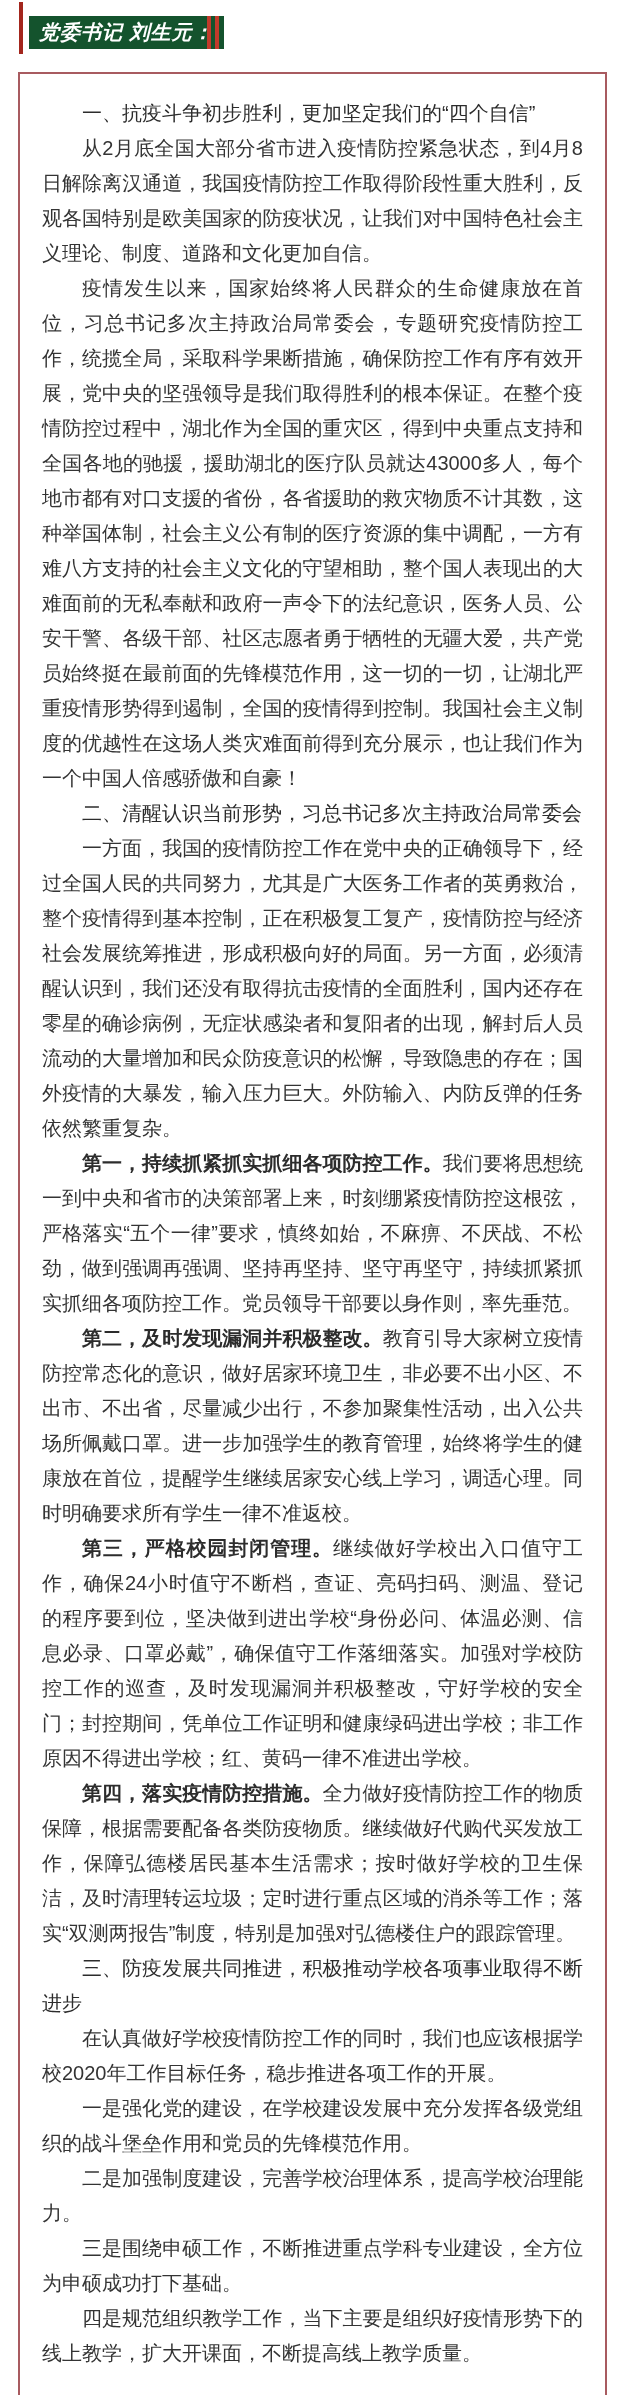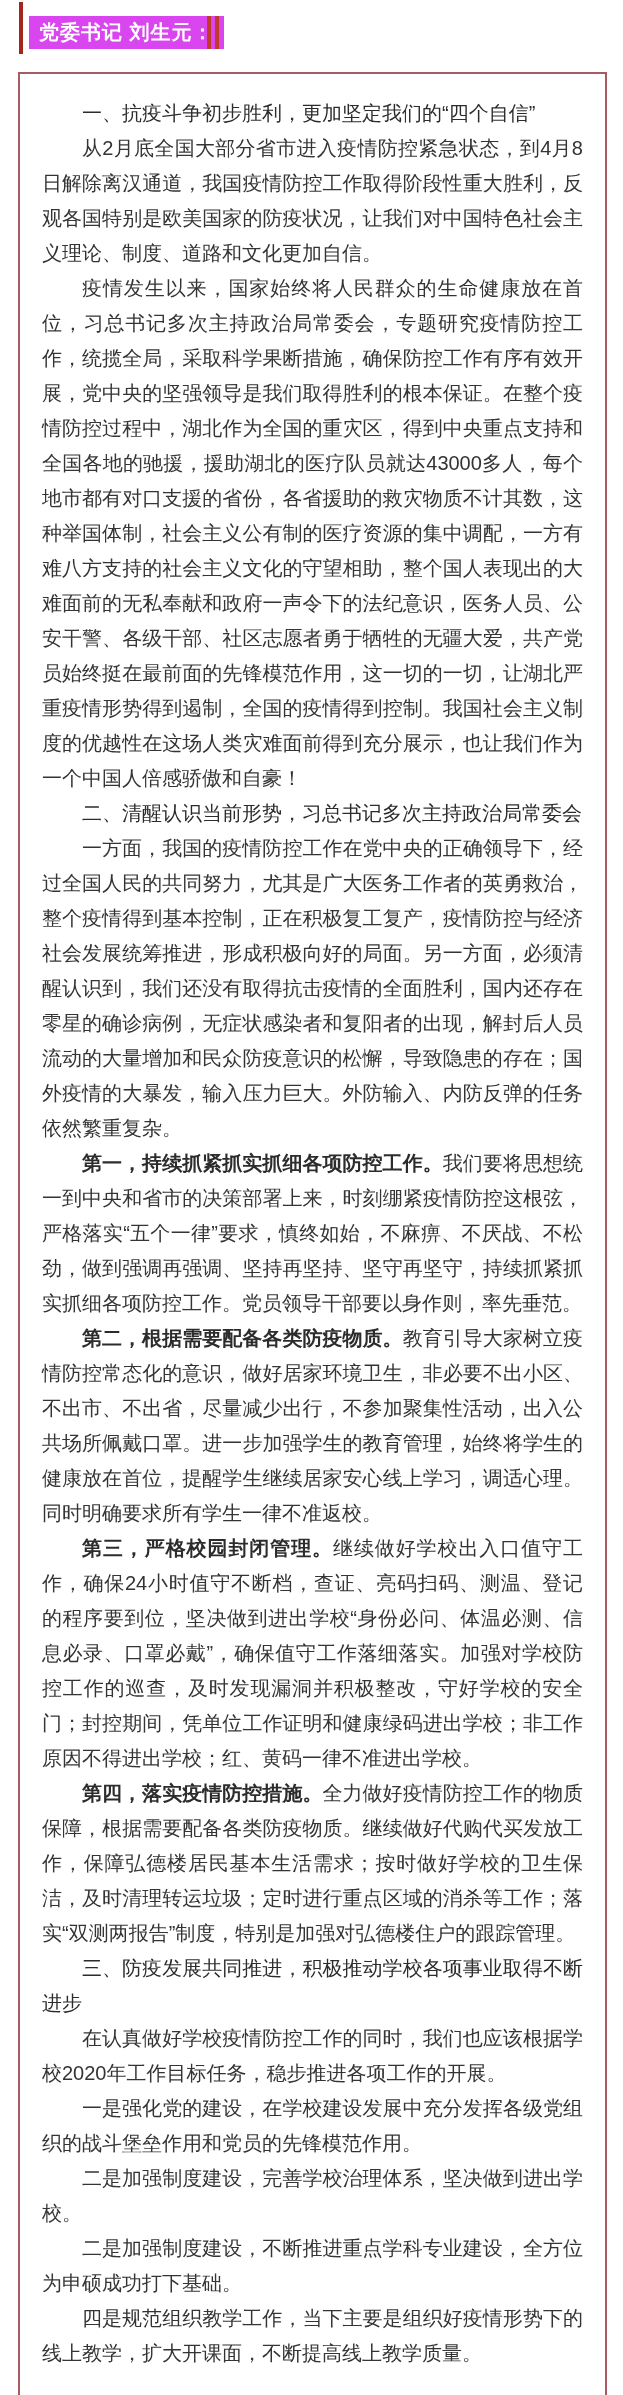--- a/index.html
+++ b/index.html
@@ -79,40 +79,40 @@
     color: #2c2c2c;
   }
 </style>
 </head>
 <body>
 
 <div class="page">
 
   <div class="header">
     <div class="vbar-left" style="background: rgb(163, 38, 29);"></div>
-    <div class="banner" style="background: #d946ef;">
+    <div class="banner" style="background: #14532d; font-style: italic;">
       <span>党委书记 刘生元：</span>
     </div>
     <div class="dbars">
       <i style="background: rgb(194, 58, 43);"></i>
         <i style="background: rgb(194, 58, 43);"></i>
     </div>
   </div>
 
   <div class="content-box" id="article" style="border-color: rgb(168, 91, 96);">
       <p class="heading">一、抗疫斗争初步胜利，更加坚定我们的“四个自信”</p>
       <p class="para">从2月底全国大部分省市进入疫情防控紧急状态，到4月8日解除离汉通道，我国疫情防控工作取得阶段性重大胜利，反观各国特别是欧美国家的防疫状况，让我们对中国特色社会主义理论、制度、道路和文化更加自信。</p>
       <p class="para">疫情发生以来，国家始终将人民群众的生命健康放在首位，习总书记多次主持政治局常委会，专题研究疫情防控工作，统揽全局，采取科学果断措施，确保防控工作有序有效开展，党中央的坚强领导是我们取得胜利的根本保证。在整个疫情防控过程中，湖北作为全国的重灾区，得到中央重点支持和全国各地的驰援，援助湖北的医疗队员就达43000多人，每个地市都有对口支援的省份，各省援助的救灾物质不计其数，这种举国体制，社会主义公有制的医疗资源的集中调配，一方有难八方支持的社会主义文化的守望相助，整个国人表现出的大难面前的无私奉献和政府一声令下的法纪意识，医务人员、公安干警、各级干部、社区志愿者勇于牺牲的无疆大爱，共产党员始终挺在最前面的先锋模范作用，这一切的一切，让湖北严重疫情形势得到遏制，全国的疫情得到控制。我国社会主义制度的优越性在这场人类灾难面前得到充分展示，也让我们作为一个中国人倍感骄傲和自豪！</p>
       <p class="heading">二、清醒认识当前形势，习总书记多次主持政治局常委会</p>
       <p class="para">一方面，我国的疫情防控工作在党中央的正确领导下，经过全国人民的共同努力，尤其是广大医务工作者的英勇救治，整个疫情得到基本控制，正在积极复工复产，疫情防控与经济社会发展统筹推进，形成积极向好的局面。另一方面，必须清醒认识到，我们还没有取得抗击疫情的全面胜利，国内还存在零星的确诊病例，无症状感染者和复阳者的出现，解封后人员流动的大量增加和民众防疫意识的松懈，导致隐患的存在；国外疫情的大暴发，输入压力巨大。外防输入、内防反弹的任务依然繁重复杂。</p>
       <p class="para"><strong>第一，持续抓紧抓实抓细各项防控工作。</strong>我们要将思想统一到中央和省市的决策部署上来，时刻绷紧疫情防控这根弦，严格落实“五个一律”要求，慎终如始，不麻痹、不厌战、不松劲，做到强调再强调、坚持再坚持、坚守再坚守，持续抓紧抓实抓细各项防控工作。党员领导干部要以身作则，率先垂范。</p>
-      <p class="para"><strong>第二，根据需要配备各类防疫物质。</strong>教育引导大家树立疫情防控常态化的意识，做好居家环境卫生，非必要不出小区、不出市、不出省，尽量减少出行，不参加聚集性活动，出入公共场所佩戴口罩。进一步加强学生的教育管理，始终将学生的健康放在首位，提醒学生继续居家安心线上学习，调适心理。同时明确要求所有学生一律不准返校。</p>
+      <p class="para"><strong>第二，及时发现漏洞并积极整改。</strong>教育引导大家树立疫情防控常态化的意识，做好居家环境卫生，非必要不出小区、不出市、不出省，尽量减少出行，不参加聚集性活动，出入公共场所佩戴口罩。进一步加强学生的教育管理，始终将学生的健康放在首位，提醒学生继续居家安心线上学习，调适心理。同时明确要求所有学生一律不准返校。</p>
       <p class="para"><strong>第三，严格校园封闭管理。</strong>继续做好学校出入口值守工作，确保24小时值守不断档，查证、亮码扫码、测温、登记的程序要到位，坚决做到进出学校“身份必问、体温必测、信息必录、口罩必戴”，确保值守工作落细落实。加强对学校防控工作的巡查，及时发现漏洞并积极整改，守好学校的安全门；封控期间，凭单位工作证明和健康绿码进出学校；非工作原因不得进出学校；红、黄码一律不准进出学校。</p>
       <p class="para"><strong>第四，落实疫情防控措施。</strong>全力做好疫情防控工作的物质保障，根据需要配备各类防疫物质。继续做好代购代买发放工作，保障弘德楼居民基本生活需求；按时做好学校的卫生保洁，及时清理转运垃圾；定时进行重点区域的消杀等工作；落实“双测两报告”制度，特别是加强对弘德楼住户的跟踪管理。</p>
       <p class="heading">三、防疫发展共同推进，积极推动学校各项事业取得不断进步</p>
       <p class="para">在认真做好学校疫情防控工作的同时，我们也应该根据学校2020年工作目标任务，稳步推进各项工作的开展。</p>
       <p class="para">一是强化党的建设，在学校建设发展中充分发挥各级党组织的战斗堡垒作用和党员的先锋模范作用。</p>
-      <p class="para">二是加强制度建设，完善学校治理体系，坚决做到进出学校。</p>
-      <p class="para">二是加强制度建设，不断推进重点学科专业建设，全方位为申硕成功打下基础。</p>
+      <p class="para">二是加强制度建设，完善学校治理体系，提高学校治理能力。</p>
+      <p class="para">三是围绕申硕工作，不断推进重点学科专业建设，全方位为申硕成功打下基础。</p>
       <p class="para">四是规范组织教学工作，当下主要是组织好疫情形势下的线上教学，扩大开课面，不断提高线上教学质量。</p>
     </div>
 
 </div>
 
 </body></html>

